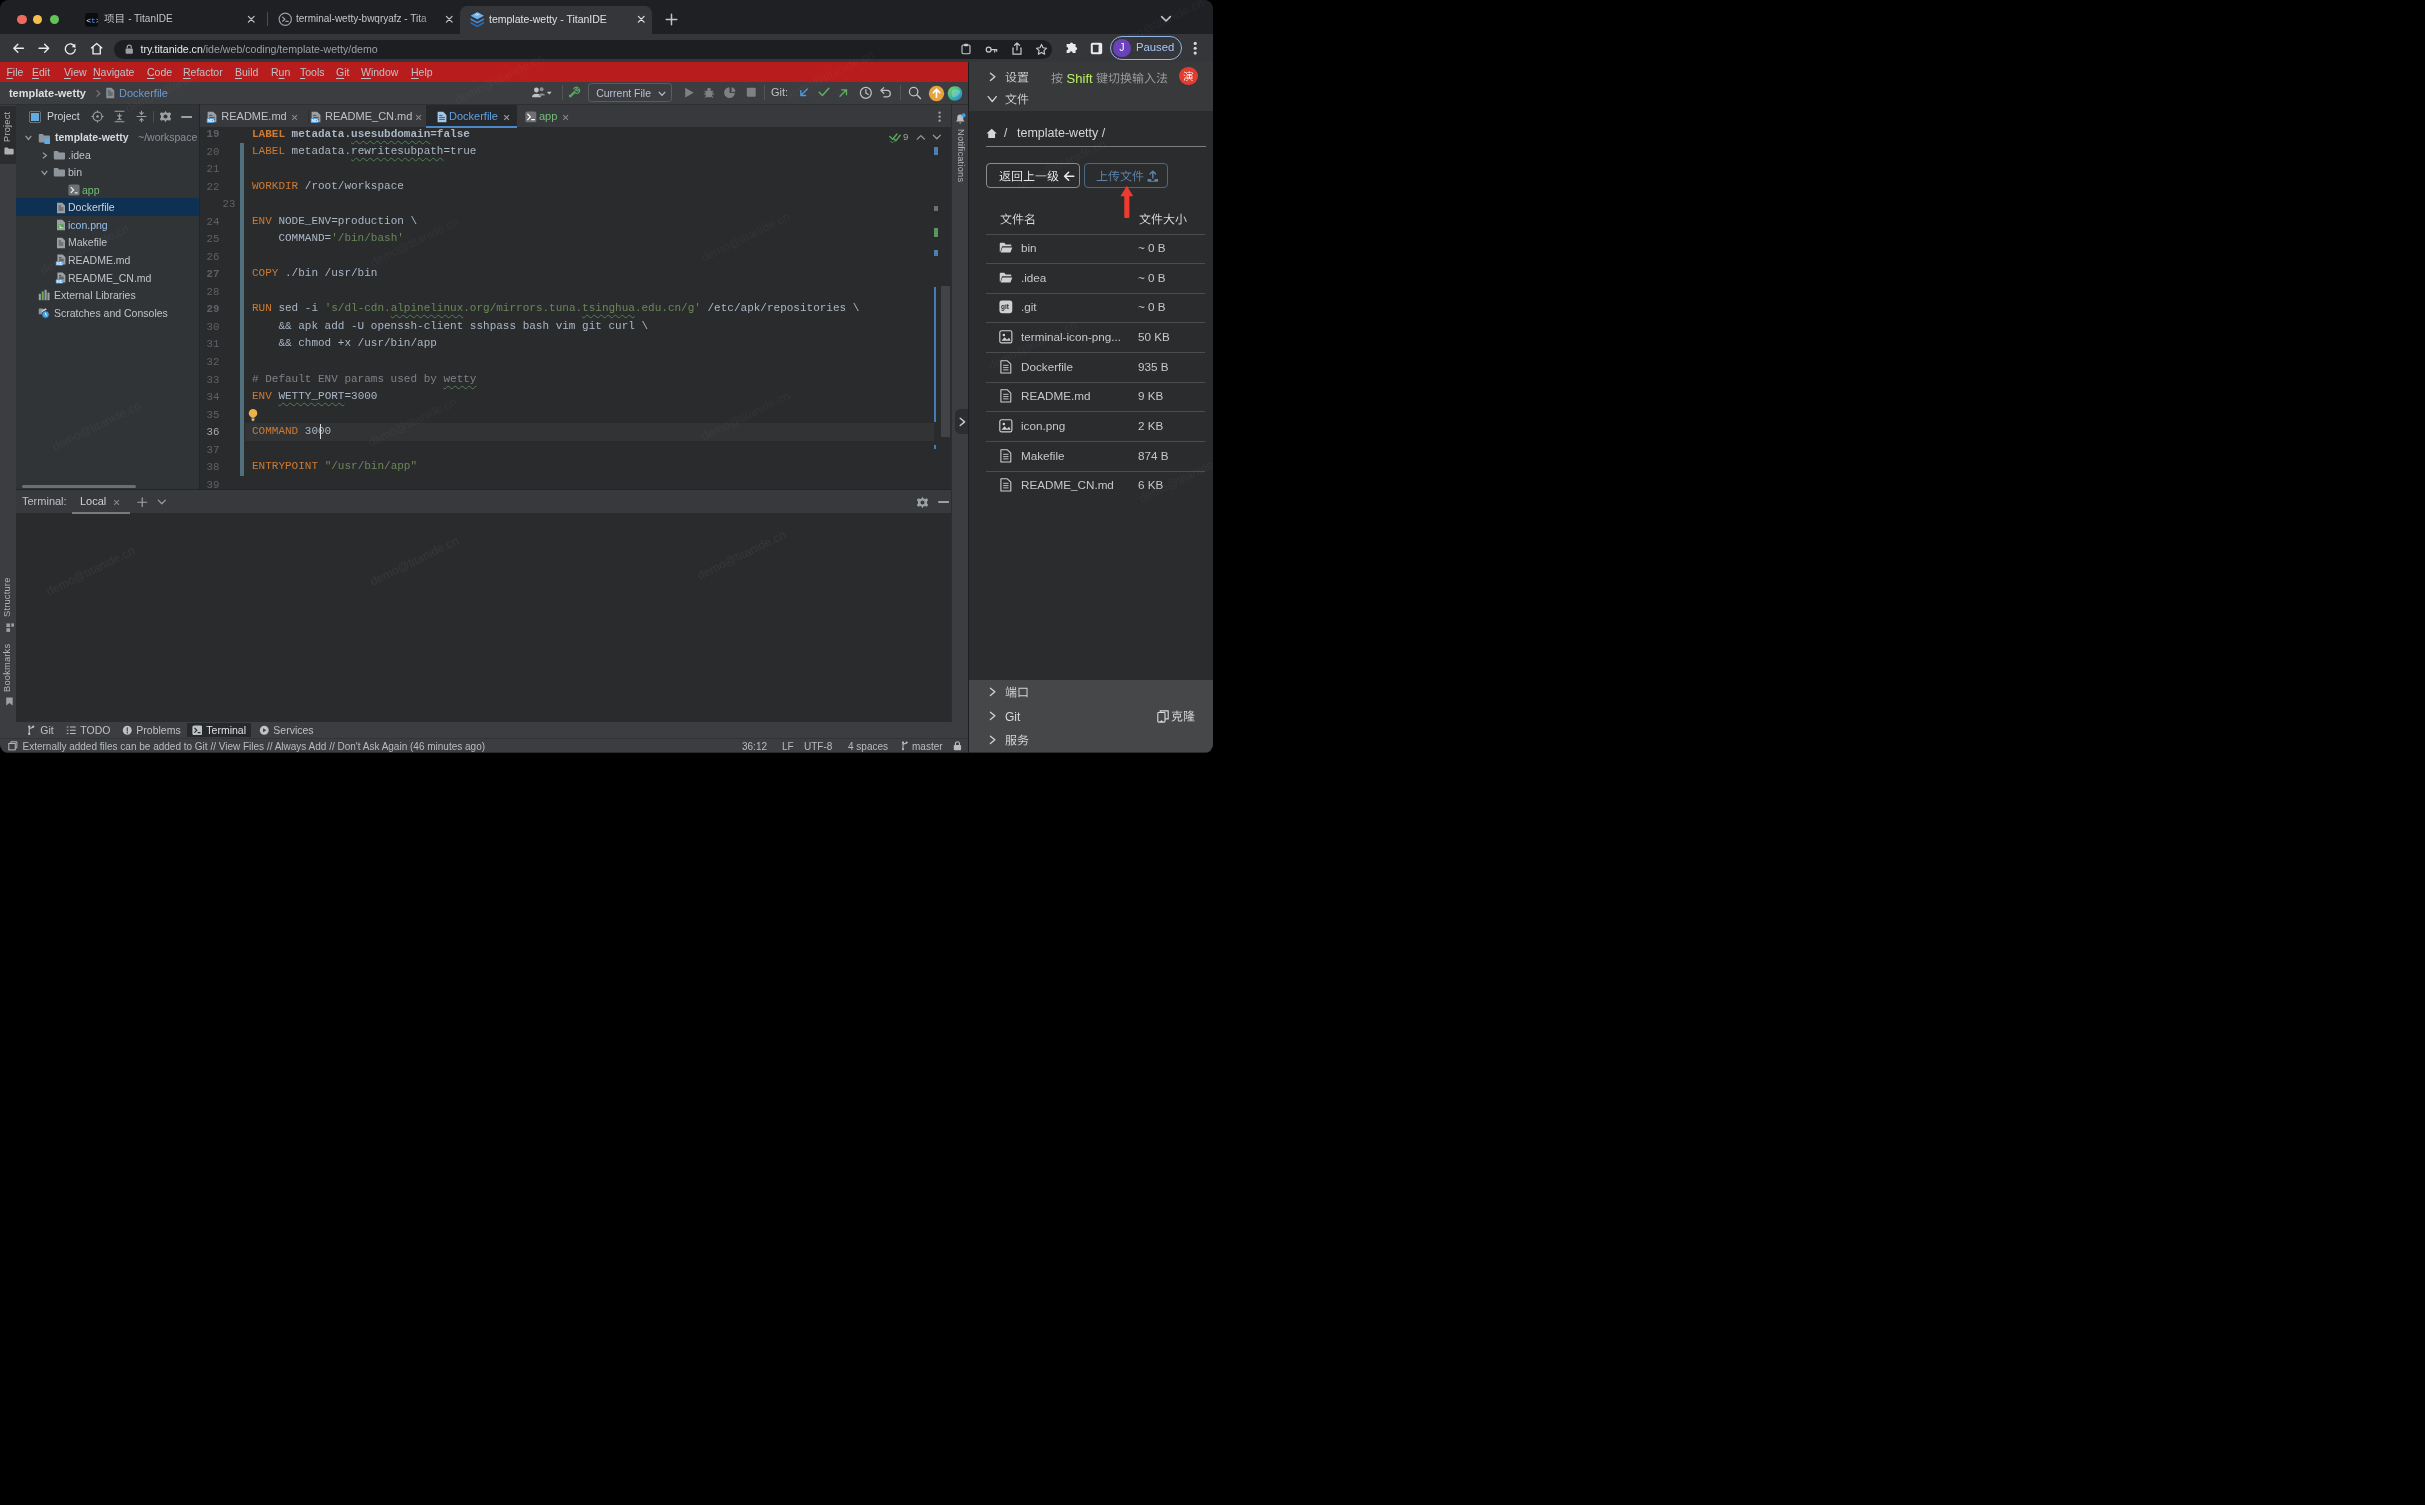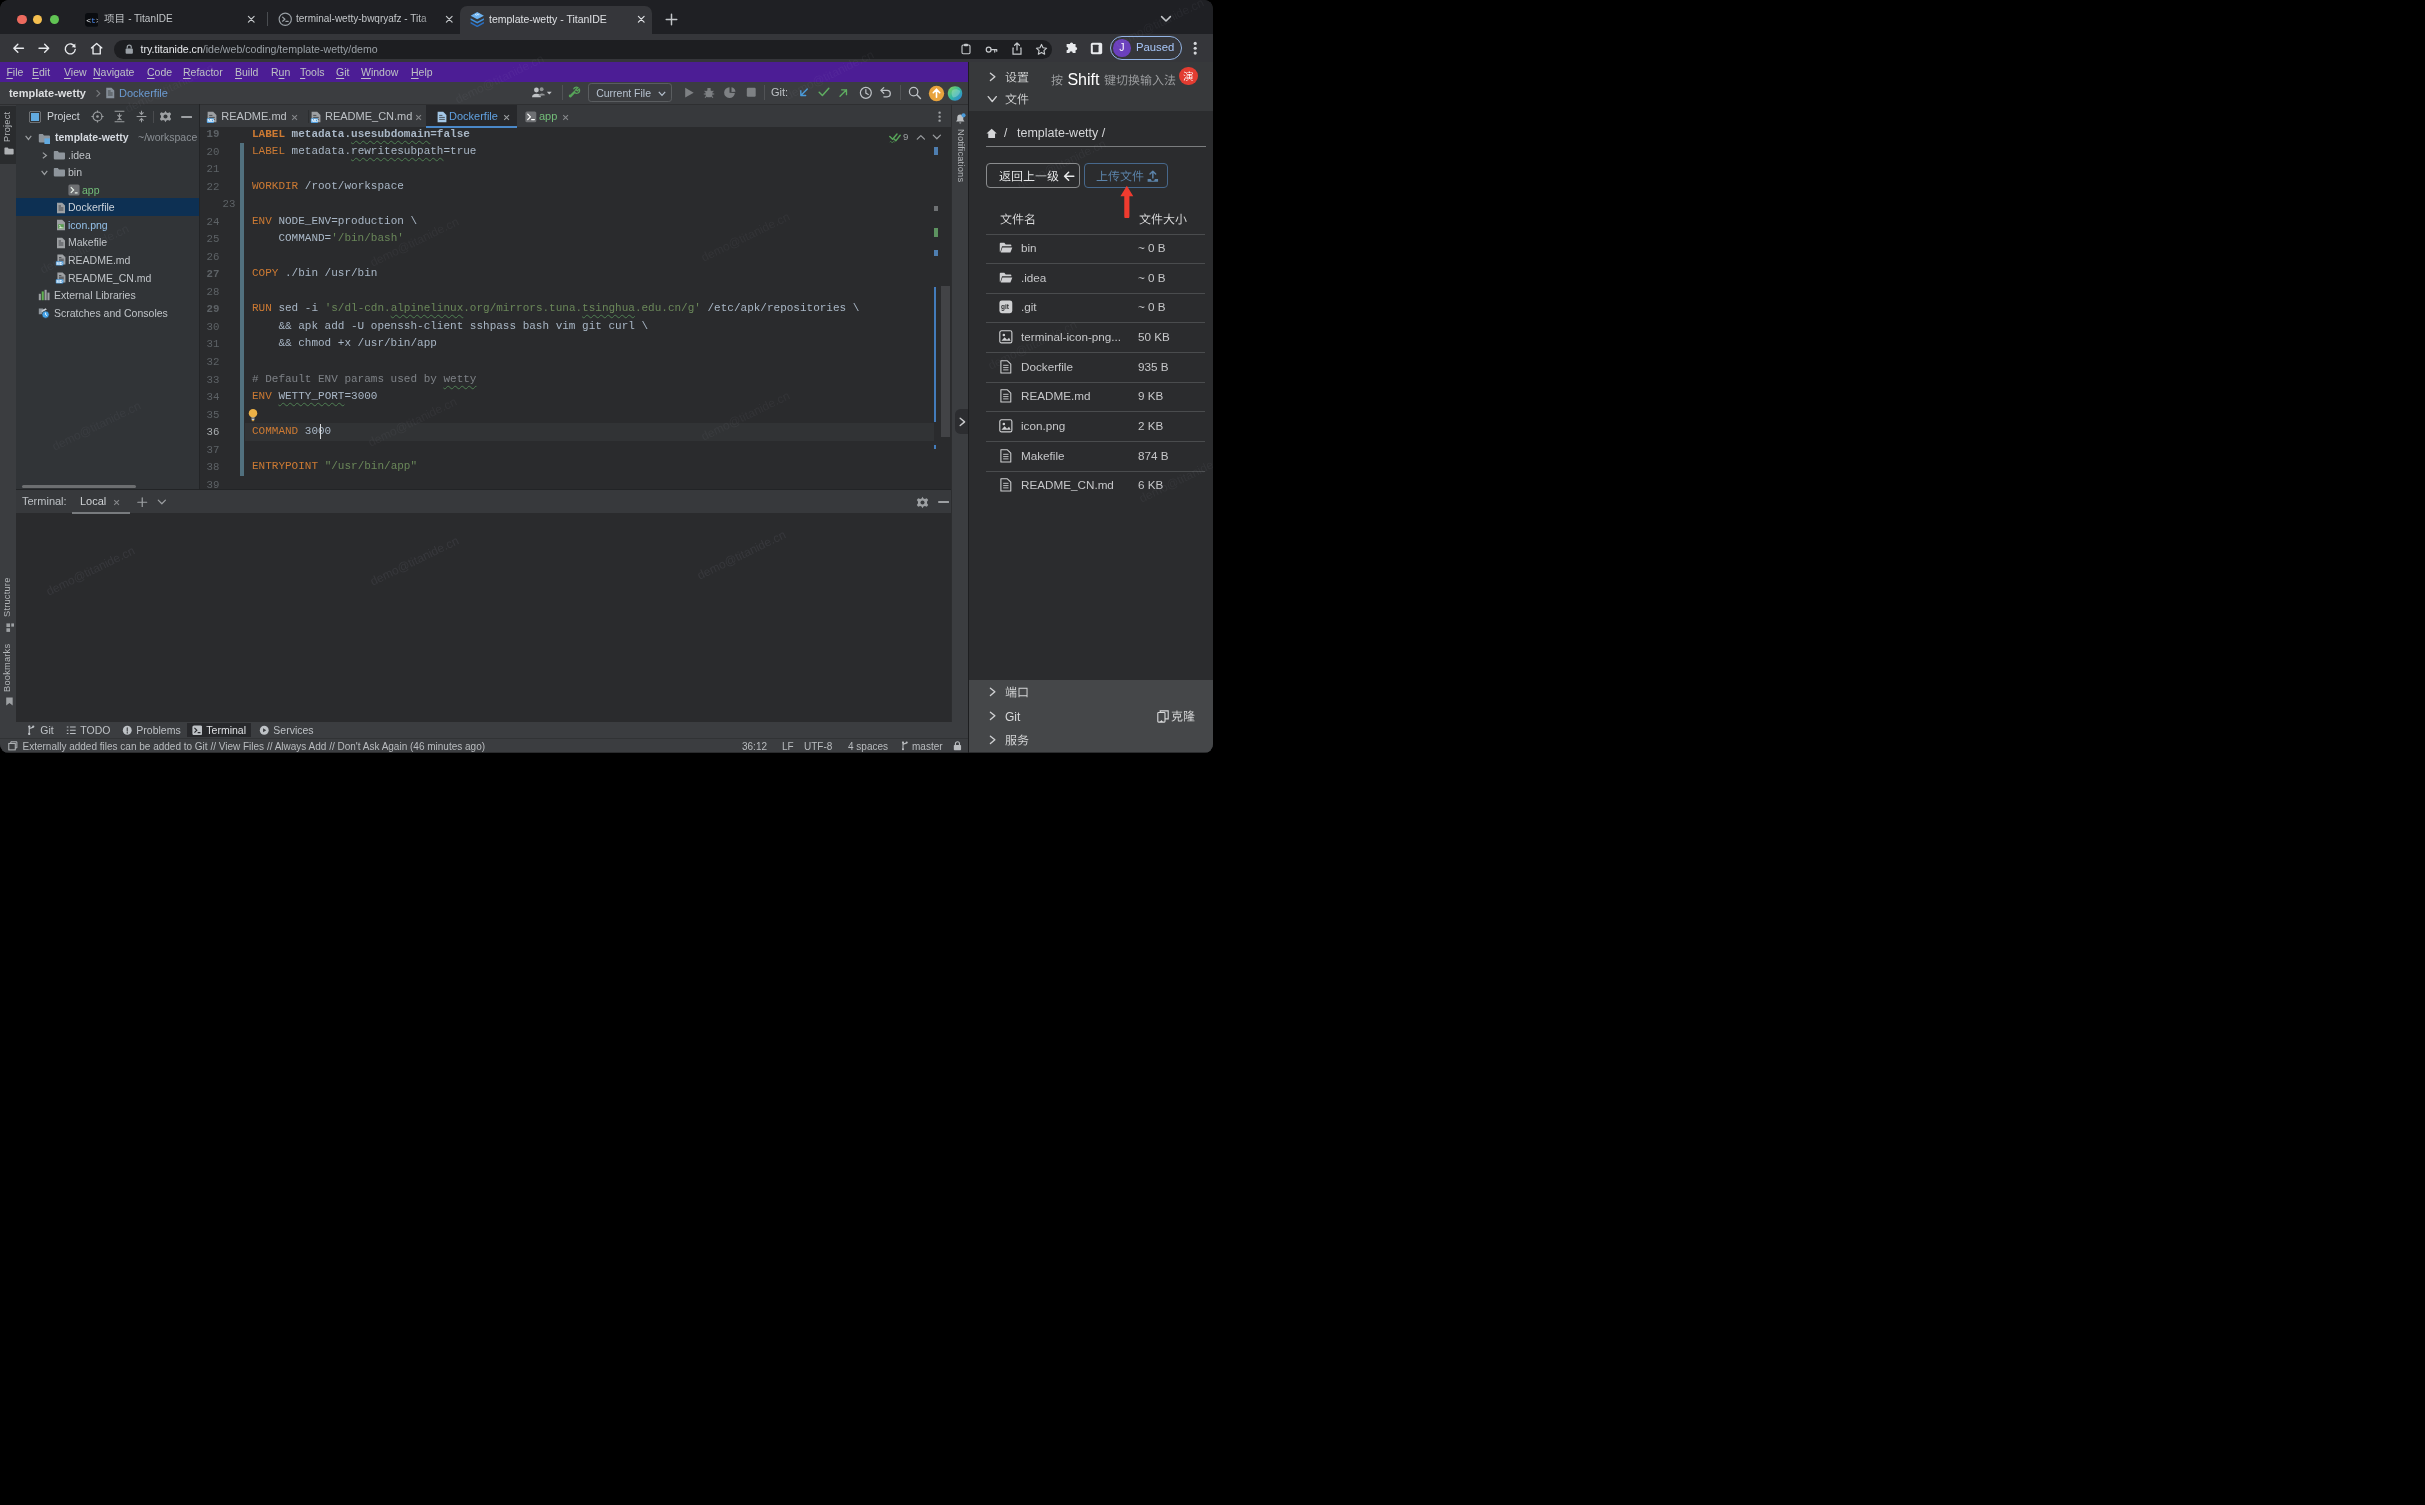--- a/index.html
+++ b/index.html
@@ -16,21 +16,21 @@
 .tab { position:absolute; top:5.6px; height:28px; font-size:10px; color:#c3c6c9; }
 .tabfade { position:absolute; right:19.3px; top:0; width:24px; height:28px; background:linear-gradient(90deg, rgba(31,32,36,0), #1f2024); }
 #activetab { position:absolute; left:460px; top:5.6px; width:192px; height:28px; background:#35363a; border-radius:7.2px 7.2px 0 0; color:#dfe1e4; font-size:10px; }
 .tabx { position:absolute; top:8.9px; width:10.5px; height:10.5px; }
 .tabsep { position:absolute; top:12px; width:0.8px; height:13.7px; background:#4a4d51; }
 #toolbar { position:absolute; left:0; top:34px; width:1213px; height:29px; background:#35363a; }
 #urlpill { position:absolute; left:114px; top:6px; width:938px; height:18.5px; border-radius:9.3px; background:#1d1e21; }
 .cicon { position:absolute; top:0; }
 
 #ide { position:absolute; left:0; top:62px; width:968px; height:691px; background:#2a2b2d; }
-#menurow { position:absolute; left:0; top:0; width:100%; height:20px; background:#4c1d95; color:#bdc1c5; font-size:10.5px; }
+#menurow { position:absolute; left:0; top:0; width:100%; height:20px; background:#b91c1c; color:#bdc1c5; font-size:10.5px; }
 .mi { position:absolute; top:3.6px; }
 .mi u { text-decoration-thickness:0.8px; text-underline-offset:2px; }
 #row2 { position:absolute; left:0; top:20px; width:100%; height:22.5px; background:#3b3d40; }
 #content { position:absolute; left:0; top:42px; width:100%; height:618px; }
 
 #lstripe { position:absolute; left:0; top:0; width:16px; height:618px; background:#3b3d40; border-top:0.8px solid #2e2f31; }
 .stripetext { color:#b3b6b9; font-size:9.3px; letter-spacing:0.2px; }
 
 #ppanel { position:absolute; left:16px; top:0; width:183px; height:385px; background:#313437; border-top:0.8px solid #2e2f31; }
 #ptree { position:absolute; left:0; top:23.4px; width:100%; bottom:0; overflow:hidden; font-size:10.5px; color:#c0c4c8; }
@@ -639,21 +639,21 @@
     <div class="abs" style="left:36px; top:8.5px;">
           <svg style="width:24px;height:12px;" viewBox="0 0 2000 1000" fill="#d0d1d2">
             <path transform="translate(0,880) scale(1,-1)" d="M122 776C175 729 242 662 273 619L324 672C292 713 225 778 171 822ZM43 526V454H184V95C184 49 153 16 134 4C148 -11 168 -42 175 -60C190 -40 217 -20 395 112C386 127 374 155 368 175L257 94V526ZM491 804V693C491 619 469 536 337 476C351 464 377 435 386 420C530 489 562 597 562 691V734H739V573C739 497 753 469 823 469C834 469 883 469 898 469C918 469 939 470 951 474C948 491 946 520 944 539C932 536 911 534 897 534C884 534 839 534 828 534C812 534 810 543 810 572V804ZM805 328C769 248 715 182 649 129C582 184 529 251 493 328ZM384 398V328H436L422 323C462 231 519 151 590 86C515 38 429 5 341 -15C355 -31 371 -61 377 -80C474 -54 566 -16 647 39C723 -17 814 -58 917 -83C926 -62 947 -32 963 -16C867 4 781 39 708 86C793 160 861 256 901 381L855 401L842 398Z"></path>
             <path transform="translate(1000,880) scale(1,-1)" d="M651 748H820V658H651ZM417 748H582V658H417ZM189 748H348V658H189ZM190 427V6H57V-50H945V6H808V427H495L509 486H922V545H520L531 603H895V802H117V603H454L446 545H68V486H436L424 427ZM262 6V68H734V6ZM262 275H734V217H262ZM262 320V376H734V320ZM262 172H734V113H262Z"></path>
           </svg>
         </div>
     <div class="abs" style="left:82px; top:8.5px; display:flex; align-items:center;">
           <svg style="width:12px;height:12px;" viewBox="0 0 1000 1000" fill="#9c9ea0">
             <path transform="translate(0,880) scale(1,-1)" d="M772 379C755 284 723 210 675 151C621 180 567 209 516 234C538 277 562 327 584 379ZM417 210C482 178 553 139 623 99C557 45 470 9 358 -16C371 -32 389 -64 395 -81C519 -49 615 -4 688 61C773 10 850 -41 900 -82L954 -24C901 16 824 65 739 114C794 182 831 269 853 379H959V447H612C631 497 649 547 663 594L587 605C573 556 553 501 531 447H355V379H502C474 315 444 256 417 210ZM383 712V517H454V645H873V518H945V712H711C701 752 684 803 668 845L593 831C606 795 620 750 630 712ZM177 840V639H42V568H177V319L30 277L48 204L177 244V7C177 -8 171 -12 158 -12C145 -13 104 -13 58 -12C68 -32 79 -62 81 -80C147 -80 188 -78 214 -67C240 -55 249 -35 249 7V267L377 309L367 376L249 340V568H357V639H249V840Z"></path>
           </svg>
-          <span style="font-size:16px; color:#ffffff;">&nbsp;Shift&nbsp;</span>
+          <span style="font-size:13px; color:#bef264;">&nbsp;Shift&nbsp;</span>
           <svg style="width:72px;height:12px;" viewBox="0 0 6000 1000" fill="#9c9ea0">
             <path transform="translate(0,880) scale(1,-1)" d="M51 346V278H165V83C165 36 132 1 115 -12C128 -25 148 -52 156 -68C170 -49 194 -31 350 78C342 90 332 116 327 135L229 69V278H340V346H229V482H330V548H92C116 581 138 618 158 659H334V728H188C201 760 213 793 222 826L156 843C129 742 82 645 26 580C40 566 62 534 70 520L89 544V482H165V346ZM578 761V706H697V626H553V568H697V487H578V431H697V355H575V296H697V214H550V155H697V32H757V155H942V214H757V296H920V355H757V431H904V568H965V626H904V761H757V837H697V761ZM757 568H848V487H757ZM757 626V706H848V626ZM367 408C367 413 374 419 382 425H488C480 344 467 273 449 212C434 247 420 287 409 334L358 313C376 243 398 185 423 138C390 60 345 4 289 -32C302 -46 318 -69 327 -85C383 -46 428 6 463 76C552 -39 673 -66 811 -66H942C946 -48 955 -18 965 -1C932 -2 839 -2 815 -2C689 -2 572 23 490 139C522 229 543 342 552 485L515 490L504 489H441C483 566 525 665 559 764L517 792L497 782H353V712H473C444 626 406 546 392 522C376 491 353 464 336 460C346 447 361 421 367 408Z"></path>
             <path transform="translate(1000,880) scale(1,-1)" d="M420 752V680H581C576 391 559 117 311 -20C330 -33 354 -60 366 -79C627 74 650 368 656 680H863C850 228 836 60 803 23C792 8 782 5 764 5C742 5 689 6 630 11C643 -11 652 -44 653 -66C707 -69 762 -70 795 -67C829 -63 851 -53 873 -22C913 29 925 199 939 710C939 721 940 752 940 752ZM150 67C171 86 203 104 441 211C436 226 430 256 427 277L231 194V497L433 541L421 608L231 568V801H159V553L28 525L40 456L159 482V207C159 167 133 145 115 135C127 119 145 86 150 67Z"></path>
             <path transform="translate(2000,880) scale(1,-1)" d="M164 839V638H48V568H164V345C116 331 72 318 36 309L56 235L164 270V12C164 0 159 -4 148 -4C137 -5 103 -5 64 -4C74 -25 84 -58 87 -77C145 -78 182 -75 205 -62C229 -50 238 -29 238 12V294L345 329L334 399L238 368V568H331V638H238V839ZM536 688H744C721 654 692 617 664 587H458C487 620 513 654 536 688ZM333 289V224H575C535 137 452 48 279 -28C295 -42 318 -66 329 -81C499 -1 588 93 635 186C699 68 802 -28 921 -77C931 -59 953 -32 969 -17C848 25 744 115 687 224H950V289H880V587H750C788 629 827 678 853 722L803 756L791 752H575C589 778 602 803 613 828L537 842C502 757 435 651 337 572C353 561 377 536 388 519L406 535V289ZM478 289V527H611V422C611 382 609 337 598 289ZM805 289H671C682 336 684 381 684 421V527H805Z"></path>
             <path transform="translate(3000,880) scale(1,-1)" d="M734 447V85H793V447ZM861 484V5C861 -6 857 -9 846 -10C833 -10 793 -10 747 -9C757 -27 765 -54 767 -71C826 -71 866 -70 890 -60C915 -49 922 -31 922 5V484ZM71 330C79 338 108 344 140 344H219V206C152 190 90 176 42 167L59 96L219 137V-79H285V154L368 176L362 239L285 221V344H365V413H285V565H219V413H132C158 483 183 566 203 652H367V720H217C225 756 231 792 236 827L166 839C162 800 157 759 150 720H47V652H137C119 569 100 501 91 475C77 430 65 398 48 393C56 376 67 344 71 330ZM659 843C593 738 469 639 348 583C366 568 386 545 397 527C424 541 451 557 477 574V532H847V581C872 566 899 551 926 537C935 557 956 581 974 596C869 641 774 698 698 783L720 816ZM506 594C562 635 615 683 659 734C710 678 765 633 826 594ZM614 406V327H477V406ZM415 466V-76H477V130H614V-1C614 -10 612 -12 604 -13C594 -13 568 -13 537 -12C546 -30 554 -57 556 -74C599 -74 630 -74 651 -63C672 -52 677 -33 677 -1V466ZM477 269H614V187H477Z"></path>
             <path transform="translate(4000,880) scale(1,-1)" d="M295 755C361 709 412 653 456 591C391 306 266 103 41 -13C61 -27 96 -58 110 -73C313 45 441 229 517 491C627 289 698 58 927 -70C931 -46 951 -6 964 15C631 214 661 590 341 819Z"></path>
             <path transform="translate(5000,880) scale(1,-1)" d="M95 775C162 745 244 697 285 662L328 725C286 758 202 803 137 829ZM42 503C107 475 187 428 227 395L269 457C228 490 146 533 83 559ZM76 -16 139 -67C198 26 268 151 321 257L266 306C208 193 129 61 76 -16ZM386 -45C413 -33 455 -26 829 21C849 -16 865 -51 875 -79L941 -45C911 33 835 152 764 240L704 211C734 172 765 127 793 82L476 47C538 131 601 238 653 345H937V416H673V597H896V668H673V840H598V668H383V597H598V416H339V345H563C513 232 446 125 424 95C399 58 380 35 360 30C369 9 382 -29 386 -45Z"></path>
           </svg>
         </div>
     <div class="abs" style="left:210px; top:4.8px; width:18.5px; height:18.5px; border-radius:50%; background:#e23c31;"></div>

